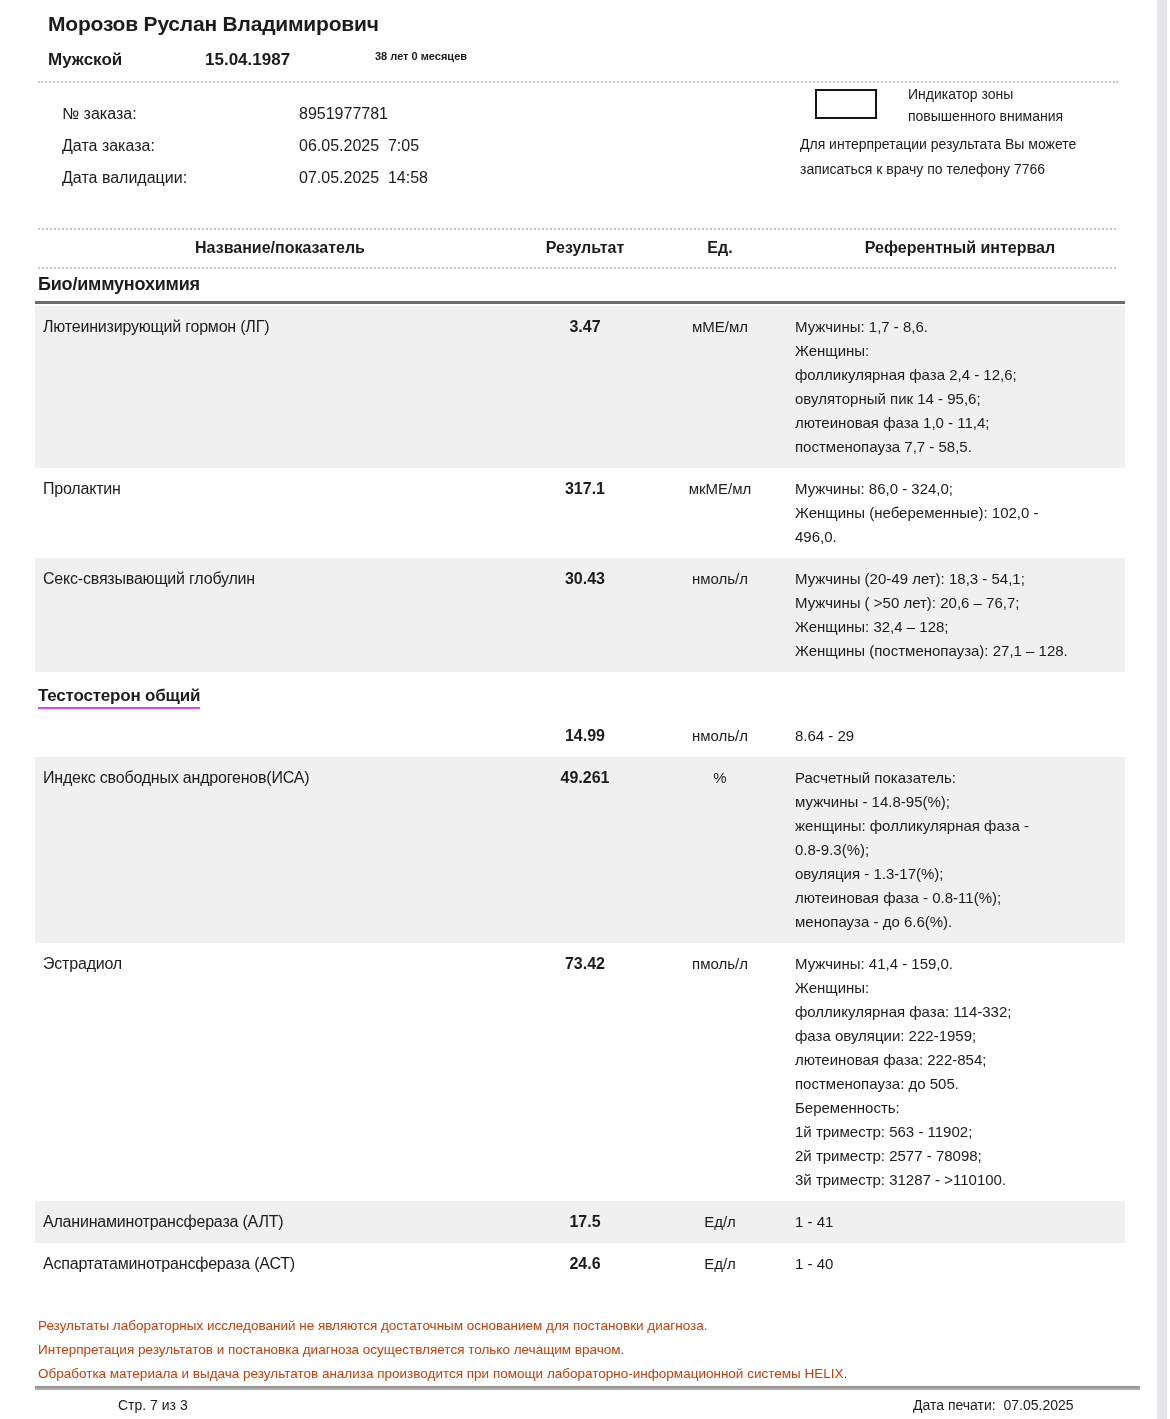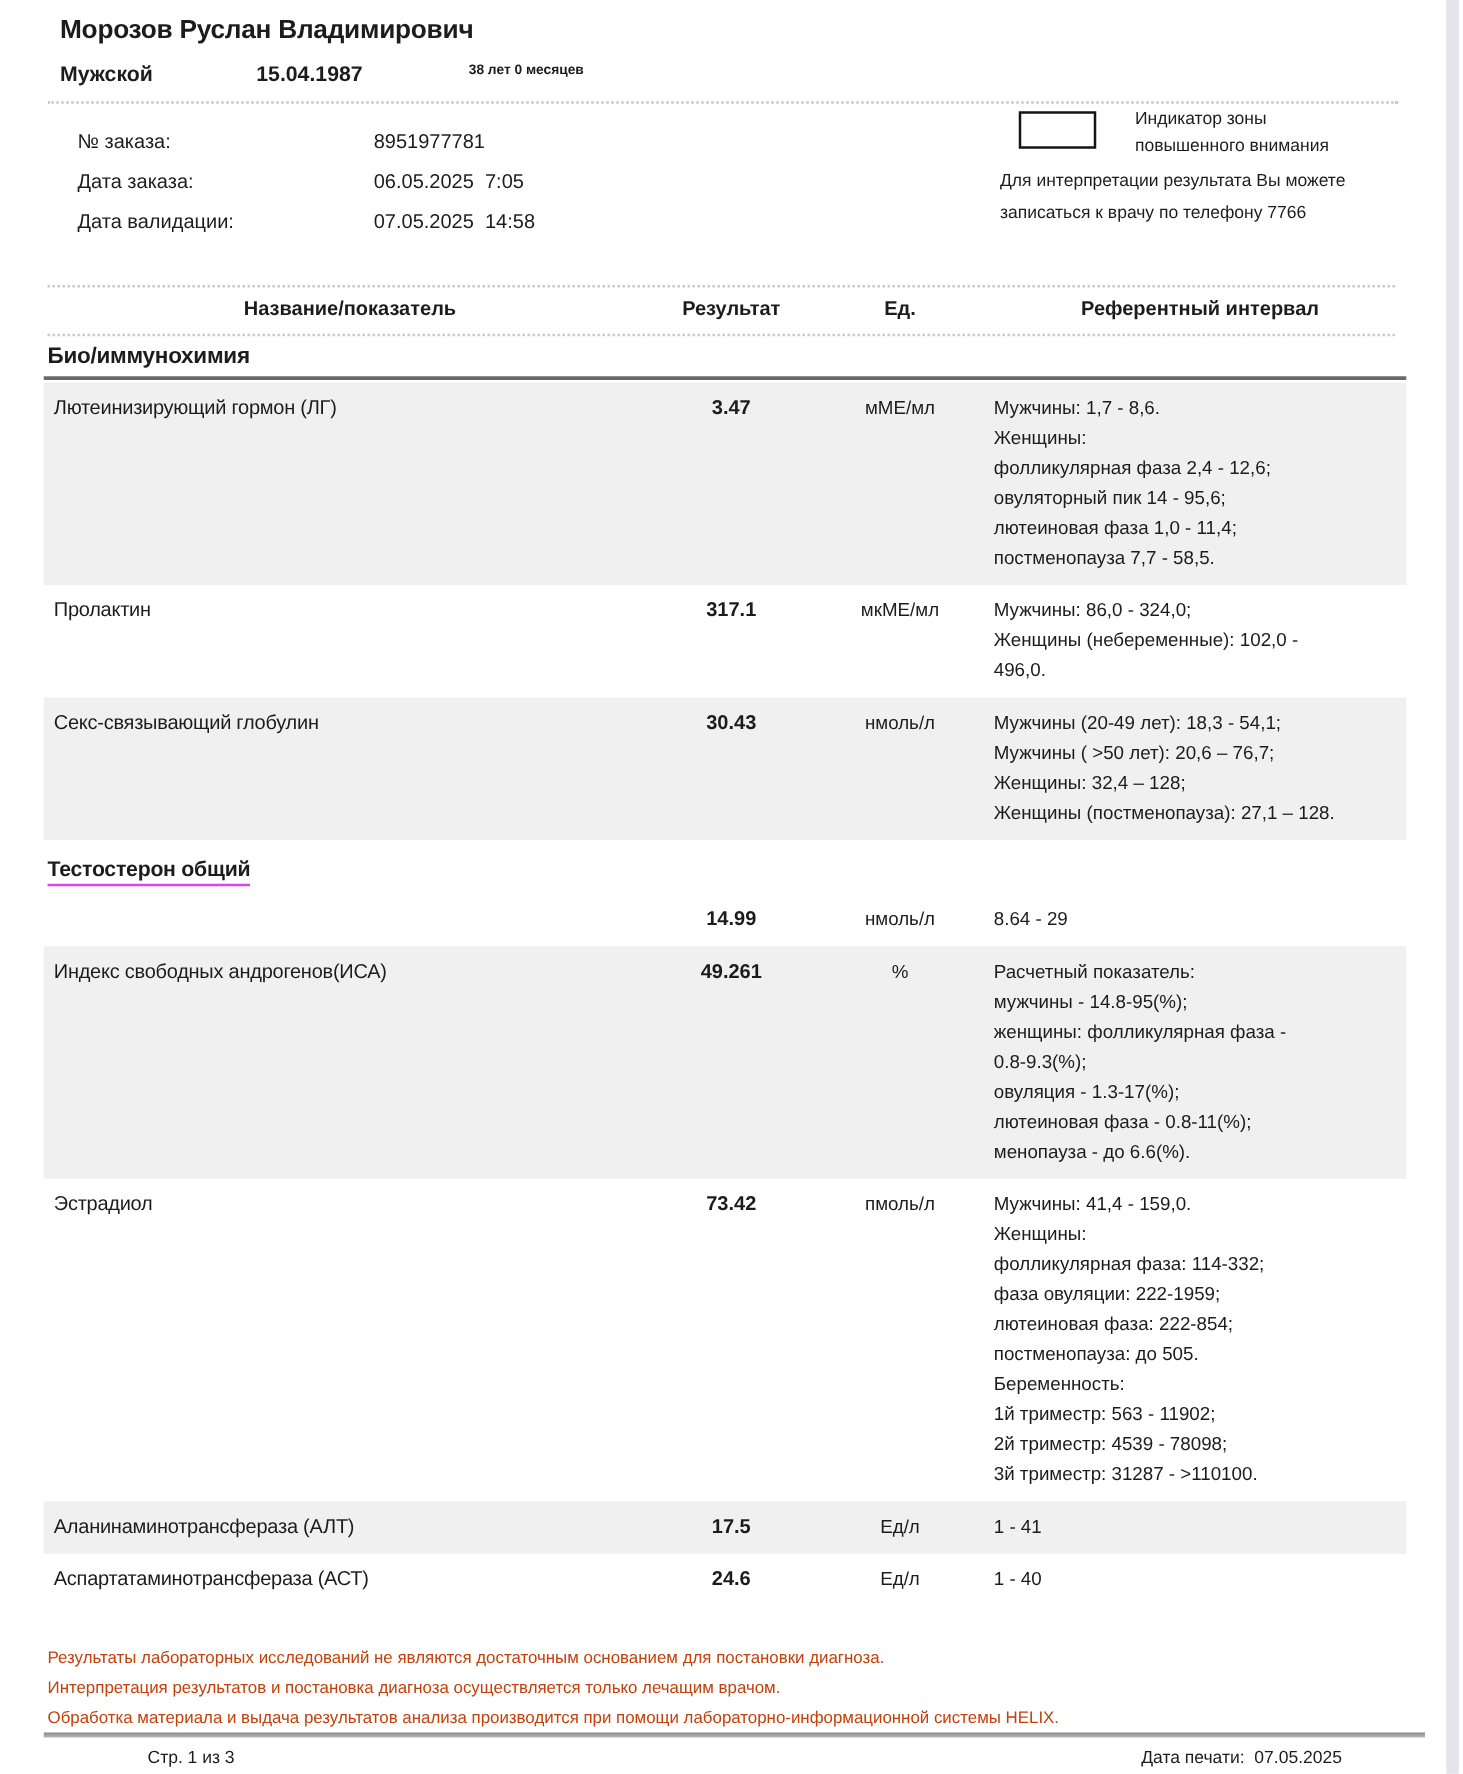--- a/index.html
+++ b/index.html
@@ -155,21 +155,21 @@
       <div class="cell-units">пмоль/л</div>
       <div class="cell-ref">
         <div class="ref-line">Мужчины: 41,4 - 159,0.</div>
         <div class="ref-line">Женщины:</div>
         <div class="ref-line">фолликулярная фаза:  114-332;</div>
         <div class="ref-line">фаза овуляции:  222-1959;</div>
         <div class="ref-line">лютеиновая фаза:  222-854;</div>
         <div class="ref-line">постменопауза:  до 505.</div>
         <div class="ref-line">Беременность:</div>
         <div class="ref-line">1й триместр: 563 - 11902;</div>
-        <div class="ref-line">2й триместр: 4539 - 78098;</div>
+        <div class="ref-line">2й триместр: 2577 - 78098;</div>
         <div class="ref-line">3й триместр: 31287 - &gt;110100.</div>
       </div>
     </div>
     <div class="trow shaded">
       <div class="cell-name">Аланинаминотрансфераза (АЛТ)</div>
       <div class="cell-result">17.5</div>
       <div class="cell-units">Ед/л</div>
       <div class="cell-ref">
         <div class="ref-line">1 - 41</div>
       </div>
@@ -181,14 +181,14 @@
       <div class="cell-ref">
         <div class="ref-line">1 - 40</div>
       </div>
     </div>
   </div>
 
 <div class="abs note n1">Результаты лабораторных исследований не являются достаточным основанием для постановки диагноза.</div>
 <div class="abs note n2">Интерпретация результатов и постановка диагноза осуществляется только лечащим врачом.</div>
 <div class="abs note n3">Обработка материала и выдача результатов анализа производится при помощи лабораторно-информационной системы HELIX.</div>
 <div class="abs footer-rule"></div>
-<div class="abs page-num">Стр. 1 из 3</div>
+<div class="abs page-num">Стр. 7 из 3</div>
 <div class="abs print-date">Дата печати:  07.05.2025</div>
 
 </body></html>

